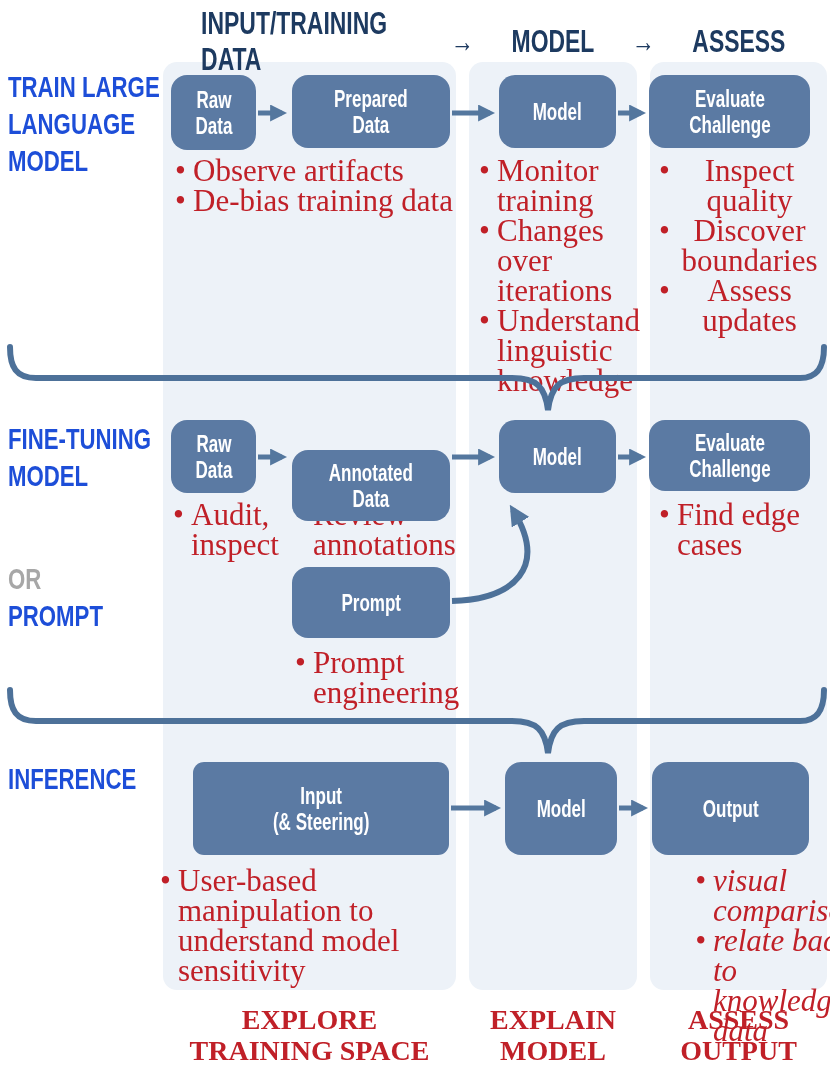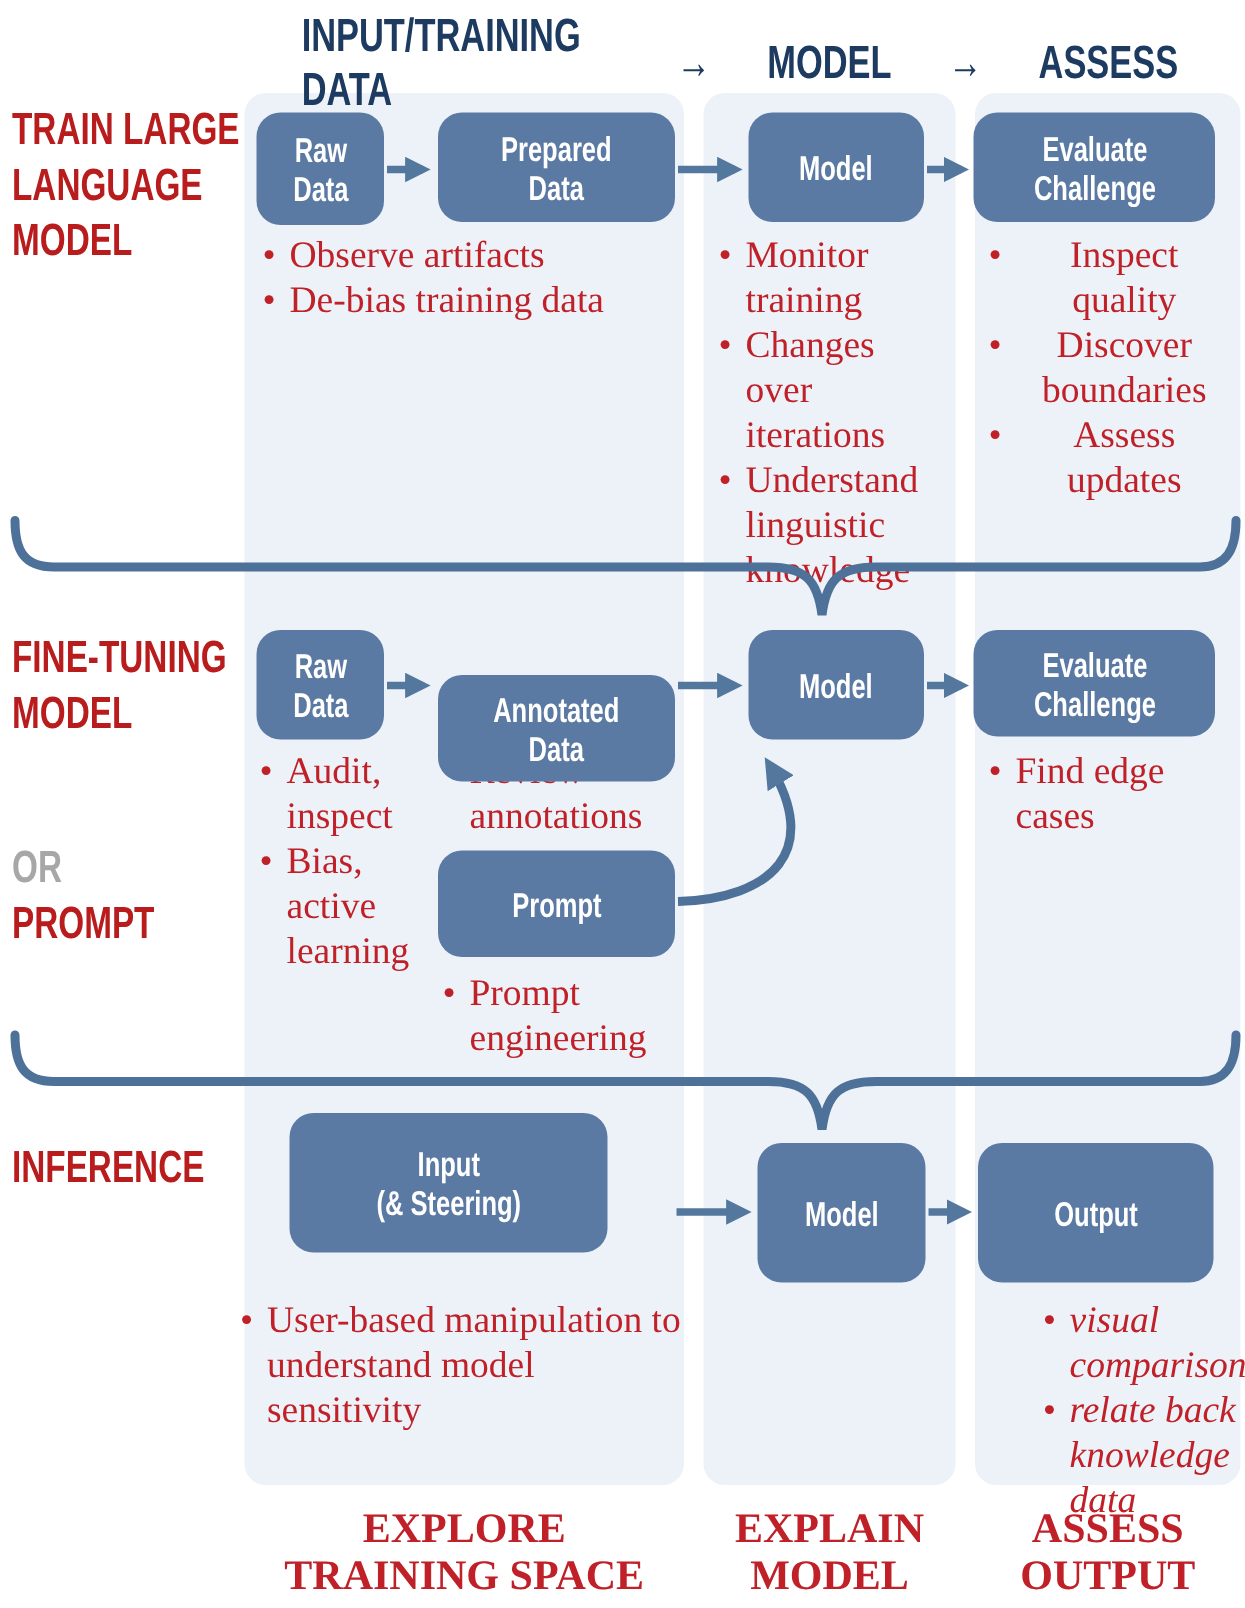--- a/index.html
+++ b/index.html
@@ -8,29 +8,29 @@
   .panel{position:absolute;top:62px;height:928px;background:#edf2f8;border-radius:14px;z-index:0;}
   #panel-explore{left:163px;width:293px;}
   #panel-explain{left:469px;width:168px;}
   #panel-assess{left:650px;width:177px;}
 
   .hdr{position:absolute;top:24px;height:36px;display:flex;align-items:center;justify-content:center;
        color:#1d3a60;font-weight:bold;font-size:31px;z-index:2;}
   .cond{display:inline-block;transform:scaleX(0.74);transform-origin:center center;white-space:pre-line;}
   .cond-left{display:inline-block;transform:scaleX(0.74);transform-origin:left top;white-space:pre-line;}
 
-  .leftlab{position:absolute;left:8px;color:#b91c1c;font-weight:bold;font-size:30px;line-height:37px;z-index:2;}
+  .leftlab{position:absolute;left:8px;color:#1d4ed8;font-weight:bold;font-size:30px;line-height:37px;z-index:2;}
   .leftlab.gray{color:#a7a7a7;}
 
   .box{position:absolute;background:#5b7aa3;border-radius:16px;display:flex;align-items:center;
        justify-content:center;color:#ffffff;font-weight:bold;font-size:23px;line-height:26px;
        text-align:center;z-index:2;}
 
   ul.blist{position:absolute;margin:0;padding:0;list-style:none;color:#c02028;
-           font-family:"Liberation Serif",serif;font-size:25px;line-height:30px;z-index:1;}
+           font-family:"Liberation Serif",serif;font-size:31px;line-height:30px;z-index:1;}
   ul.blist li{position:relative;padding-left:20px;}
   ul.blist li::before{content:"\2022";position:absolute;left:2px;}
 
   .footlab{position:absolute;top:1004px;text-align:center;color:#c02028;
            font-family:"Liberation Serif",serif;font-weight:bold;font-size:28px;line-height:31px;
            white-space:pre-line;z-index:2;}
 
   #overlay{position:absolute;left:0;top:0;width:830px;height:1072px;z-index:3;pointer-events:none;}
 </style>
 </head>
@@ -122,33 +122,32 @@
   <div class="box" style="left:649px;top:420px;width:161px;height:71px;">
     <span class="cond">Evaluate
 Challenge</span>
   </div>
   <div class="box" style="left:292px;top:567px;width:158px;height:71px;">
     <span class="cond">Prompt</span>
   </div>
 
   <ul class="blist" style="left:171px;top:500px;width:118px;">
     <li>Audit, inspect</li>
-    <li>Bias, active learning</li>
   </ul>
   <ul class="blist" style="left:293px;top:500px;width:162px;">
     <li>Review annotations</li>
   </ul>
   <ul class="blist" style="left:293px;top:648px;width:162px;">
     <li>Prompt engineering</li>
   </ul>
   <ul class="blist" style="left:657px;top:500px;width:160px;">
     <li>Find edge cases</li>
   </ul>
 
-  <div class="box" style="left:193px;top:742px;width:212px;height:93px;">
+  <div class="box" style="left:193px;top:762px;width:256px;height:93px;border-radius:11px;">
     <span class="cond">Input
 (&amp; Steering)</span>
   </div>
   <div class="box" style="left:505px;top:762px;width:112px;height:93px;">
     <span class="cond">Model</span>
   </div>
   <div class="box" style="left:652px;top:762px;width:157px;height:93px;">
     <span class="cond">Output</span>
   </div>
 

